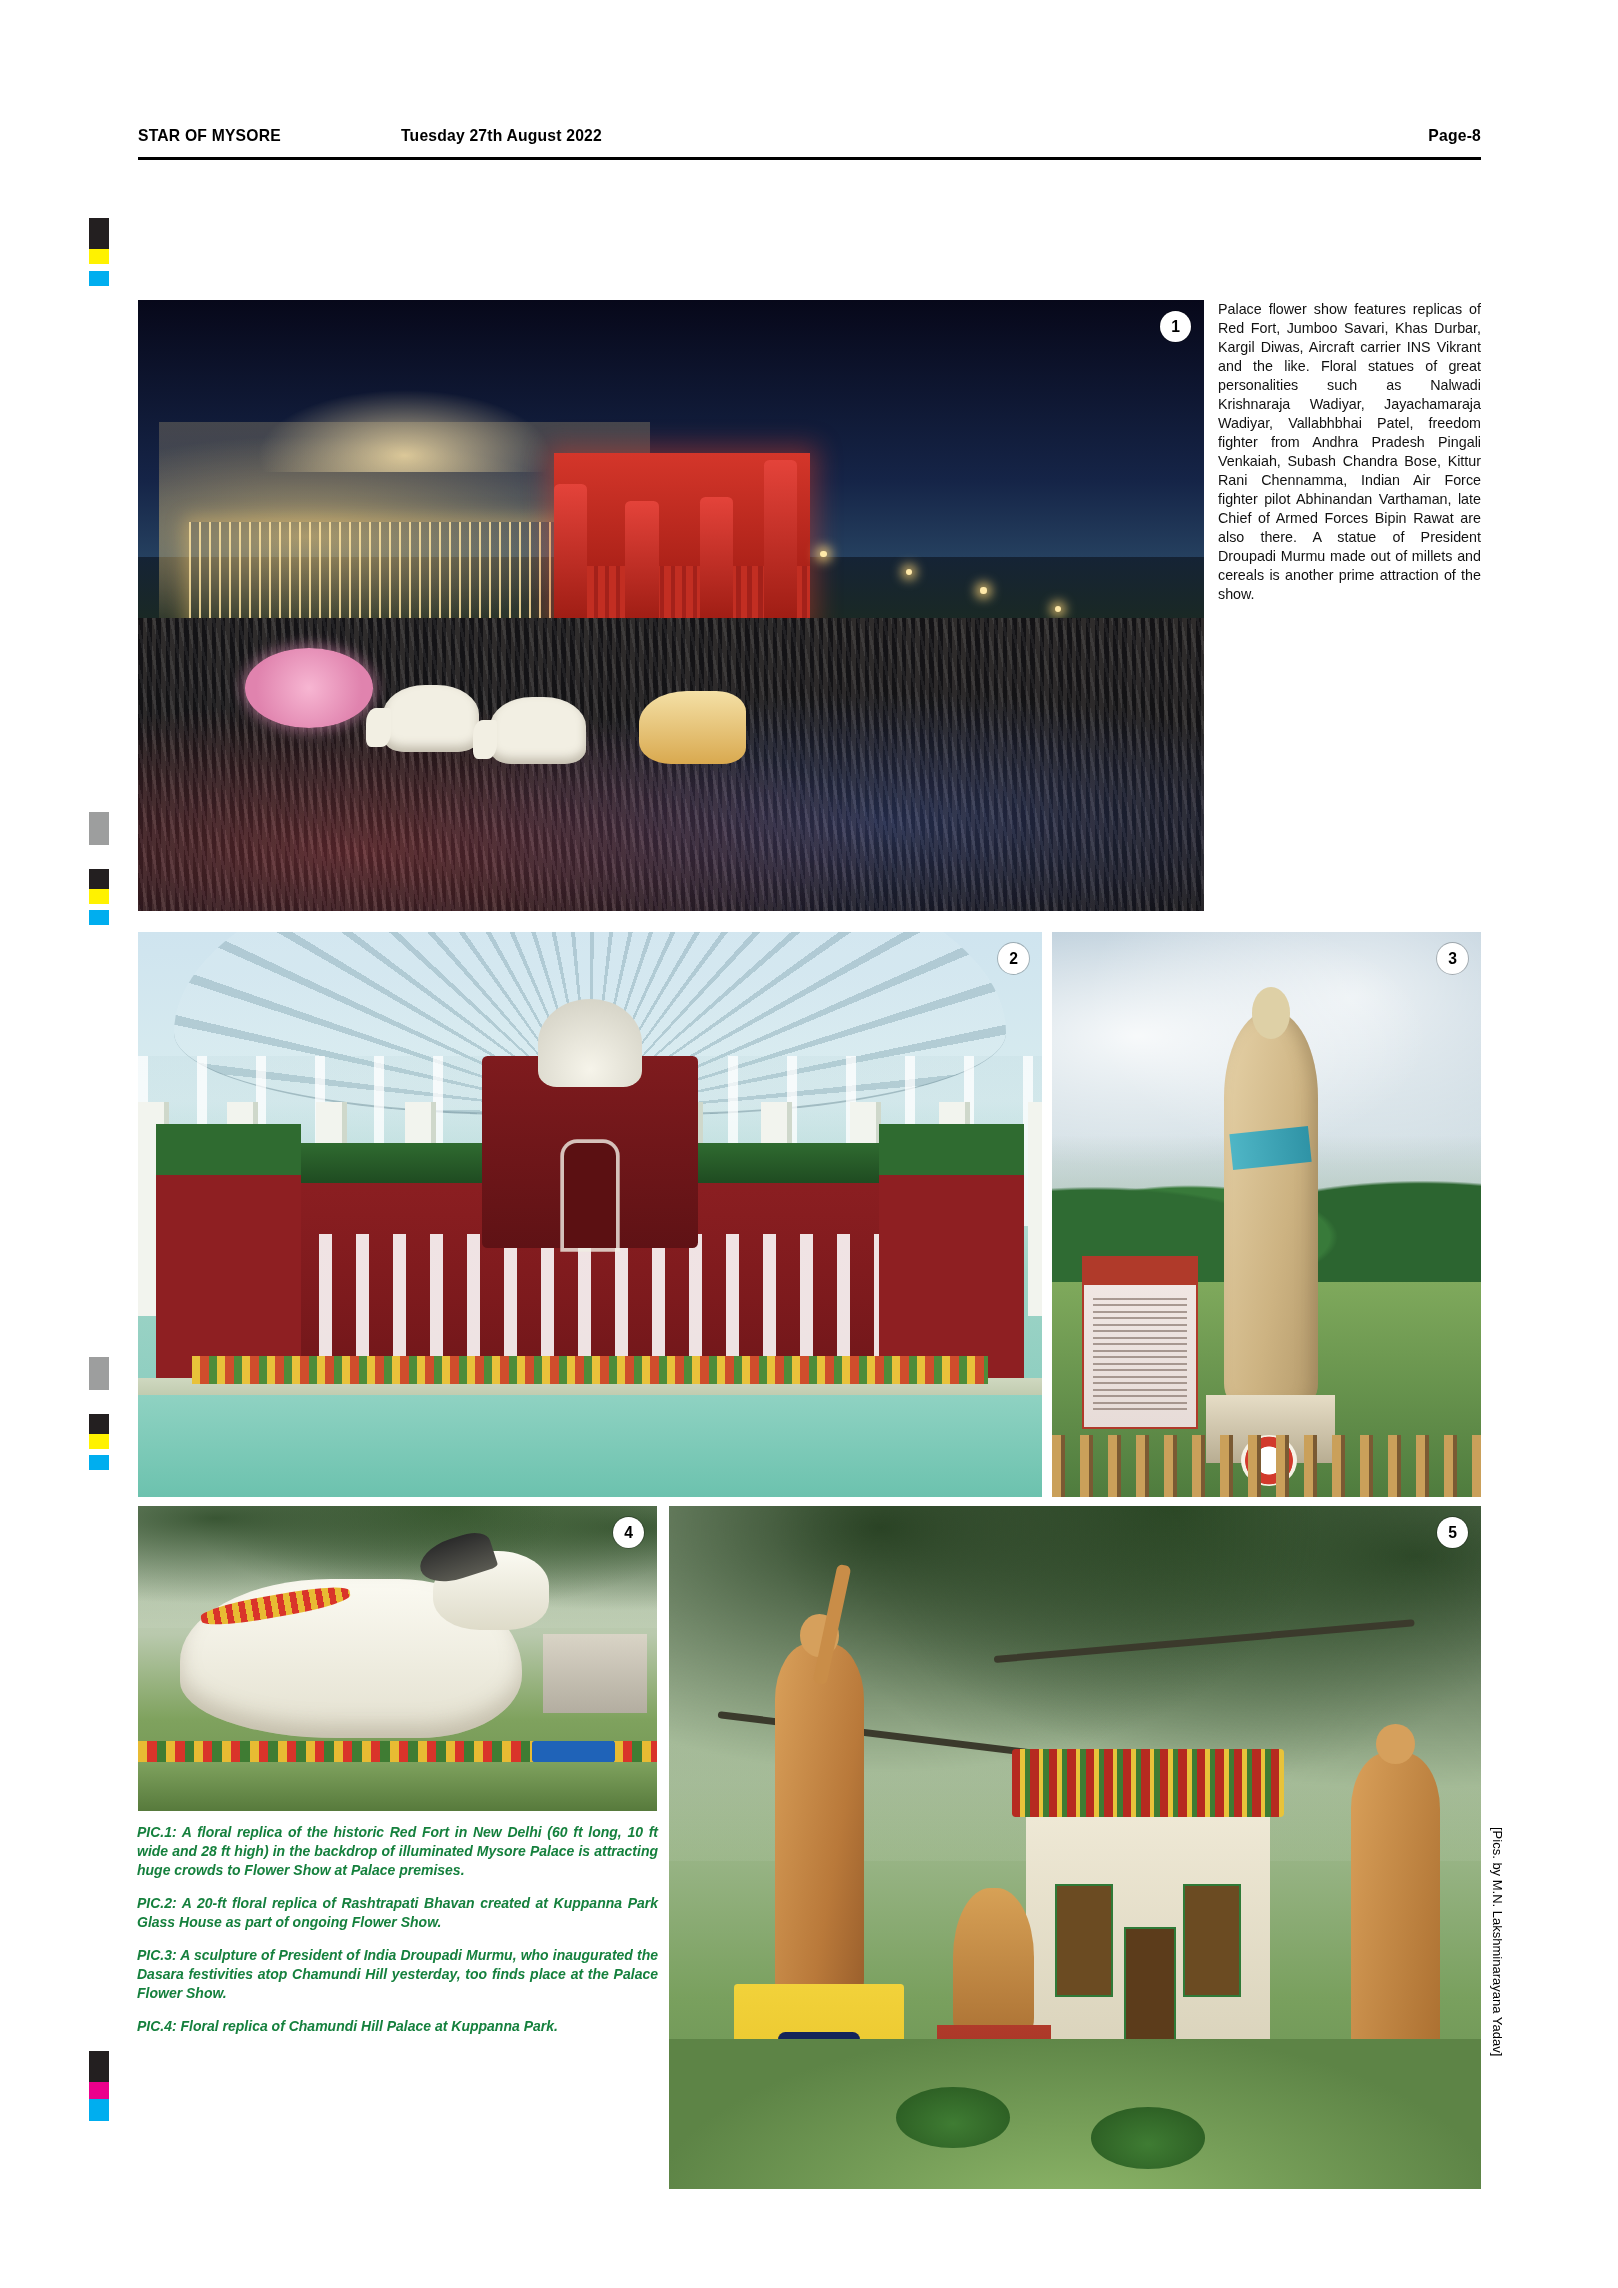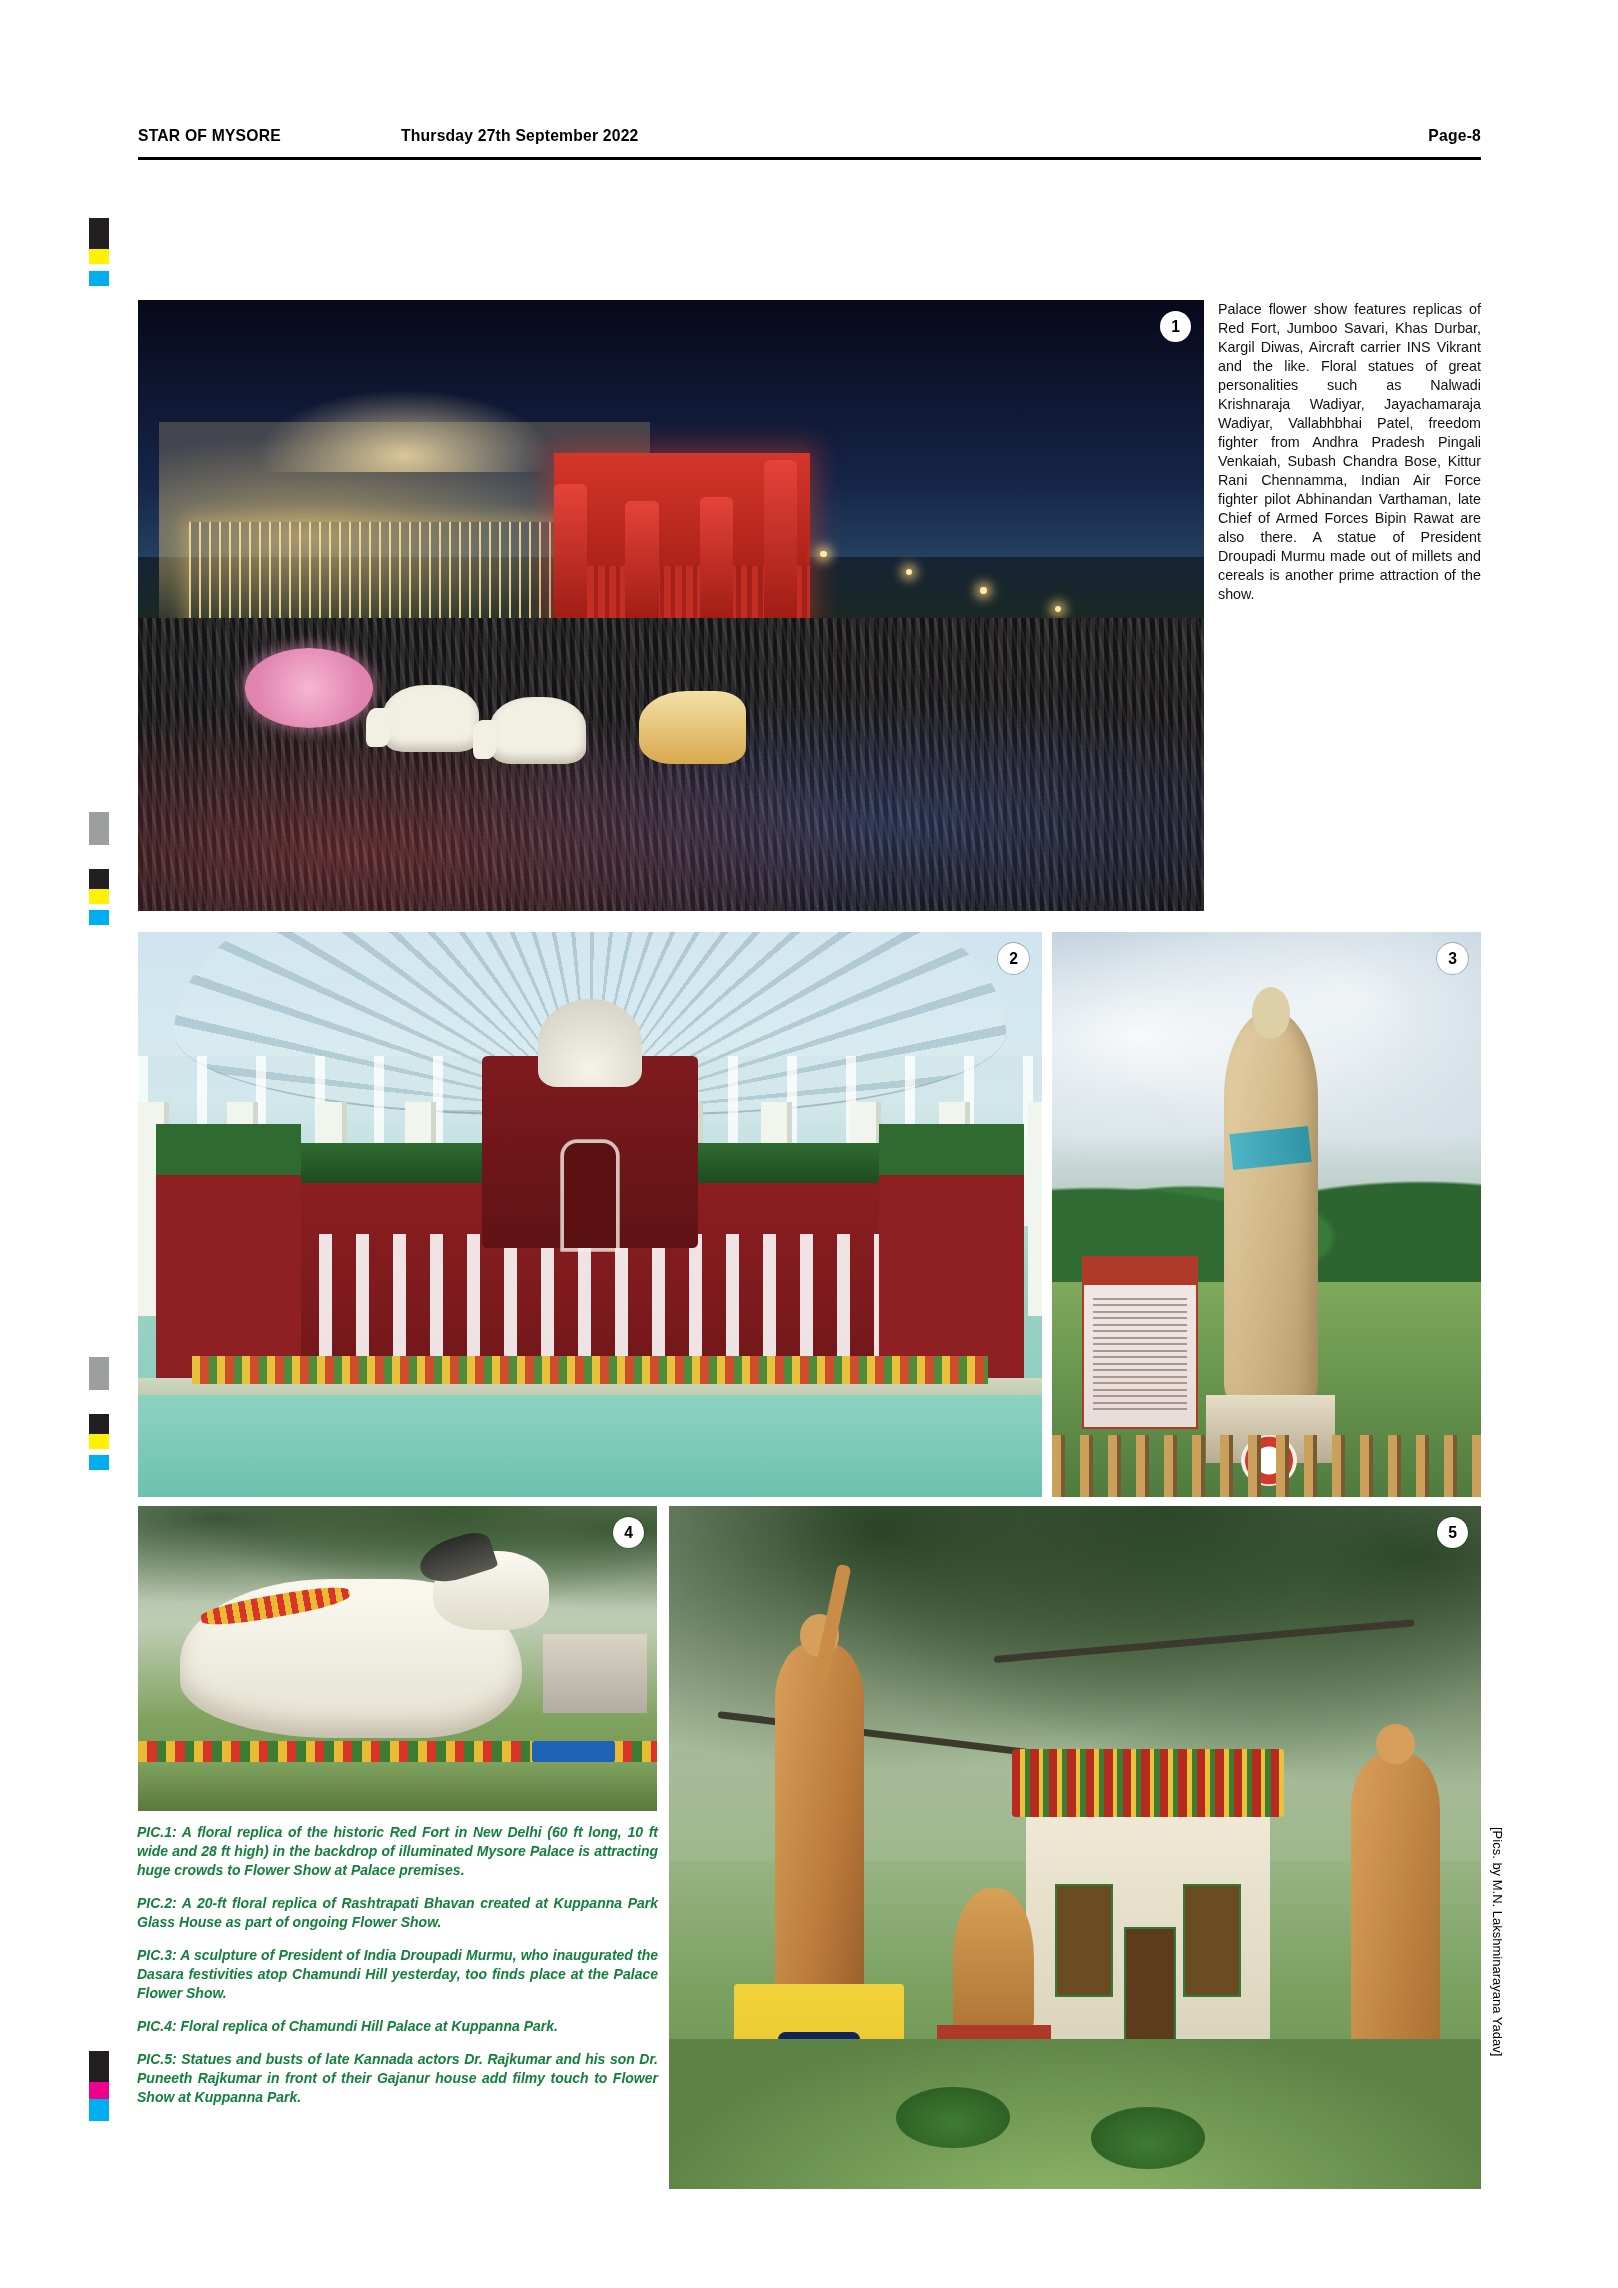--- a/index.html
+++ b/index.html
@@ -499,21 +499,21 @@
     <div style="height:14.8px; background:#00aeef;"></div>
   </div>
   <div class="regbar" style="left:89px; top:2051px;">
     <div style="height:31px; background:#231f20;"></div>
     <div style="height:16.6px; background:#ec008c;"></div>
     <div style="height:22px; background:#00aeef;"></div>
   </div>
 
   <div class="masthead">
     <span class="mh-left">STAR OF MYSORE</span>
-    <span class="mh-date">Thursday 27th September 2022</span>
+    <span class="mh-date">Tuesday 27th August 2022</span>
     <span class="mh-right">Page-8</span>
   </div>
   <div class="rule"></div>
 
 
   <div class="photo p1" style="left:138px; top:300px; width:1066px; height:611px;">
     <div class="sky"></div>
     <div class="palace"></div>
     <div class="redfort">
       <div class="wall"></div>
@@ -613,19 +613,18 @@
     <div class="bush" style="left:28%;"></div>
     <div class="bush" style="left:52%; bottom:3%;"></div>
     <div class="badge">5</div>
   </div>
 
   <div class="captions">
     <p>PIC.1: A floral replica of the historic Red Fort in New Delhi (60 ft long, 10 ft wide and 28 ft high) in the backdrop of illuminated Mysore Palace is attracting huge crowds to Flower Show at Palace premises.</p>
     <p>PIC.2: A 20-ft floral replica of Rashtrapati Bhavan created at Kuppanna Park Glass House as part of ongoing Flower Show.</p>
     <p>PIC.3: A sculpture of President of India Droupadi Murmu, who inaugurated the Dasara festivities atop Chamundi Hill yesterday, too finds place at the Palace Flower Show.</p>
     <p>PIC.4: Floral replica of Chamundi Hill Palace at Kuppanna Park.</p>
-    <p>PIC.5: Statues and busts of late Kannada actors Dr. Rajkumar and his son Dr. Puneeth Rajkumar in front of their Gajanur house add filmy touch to Flower Show at Kuppanna Park.</p>
   </div>
 
   <div class="credit">[Pics. by M.N. Lakshminarayana Yadav]</div>
 
 </div>
 
 
 </body></html>

